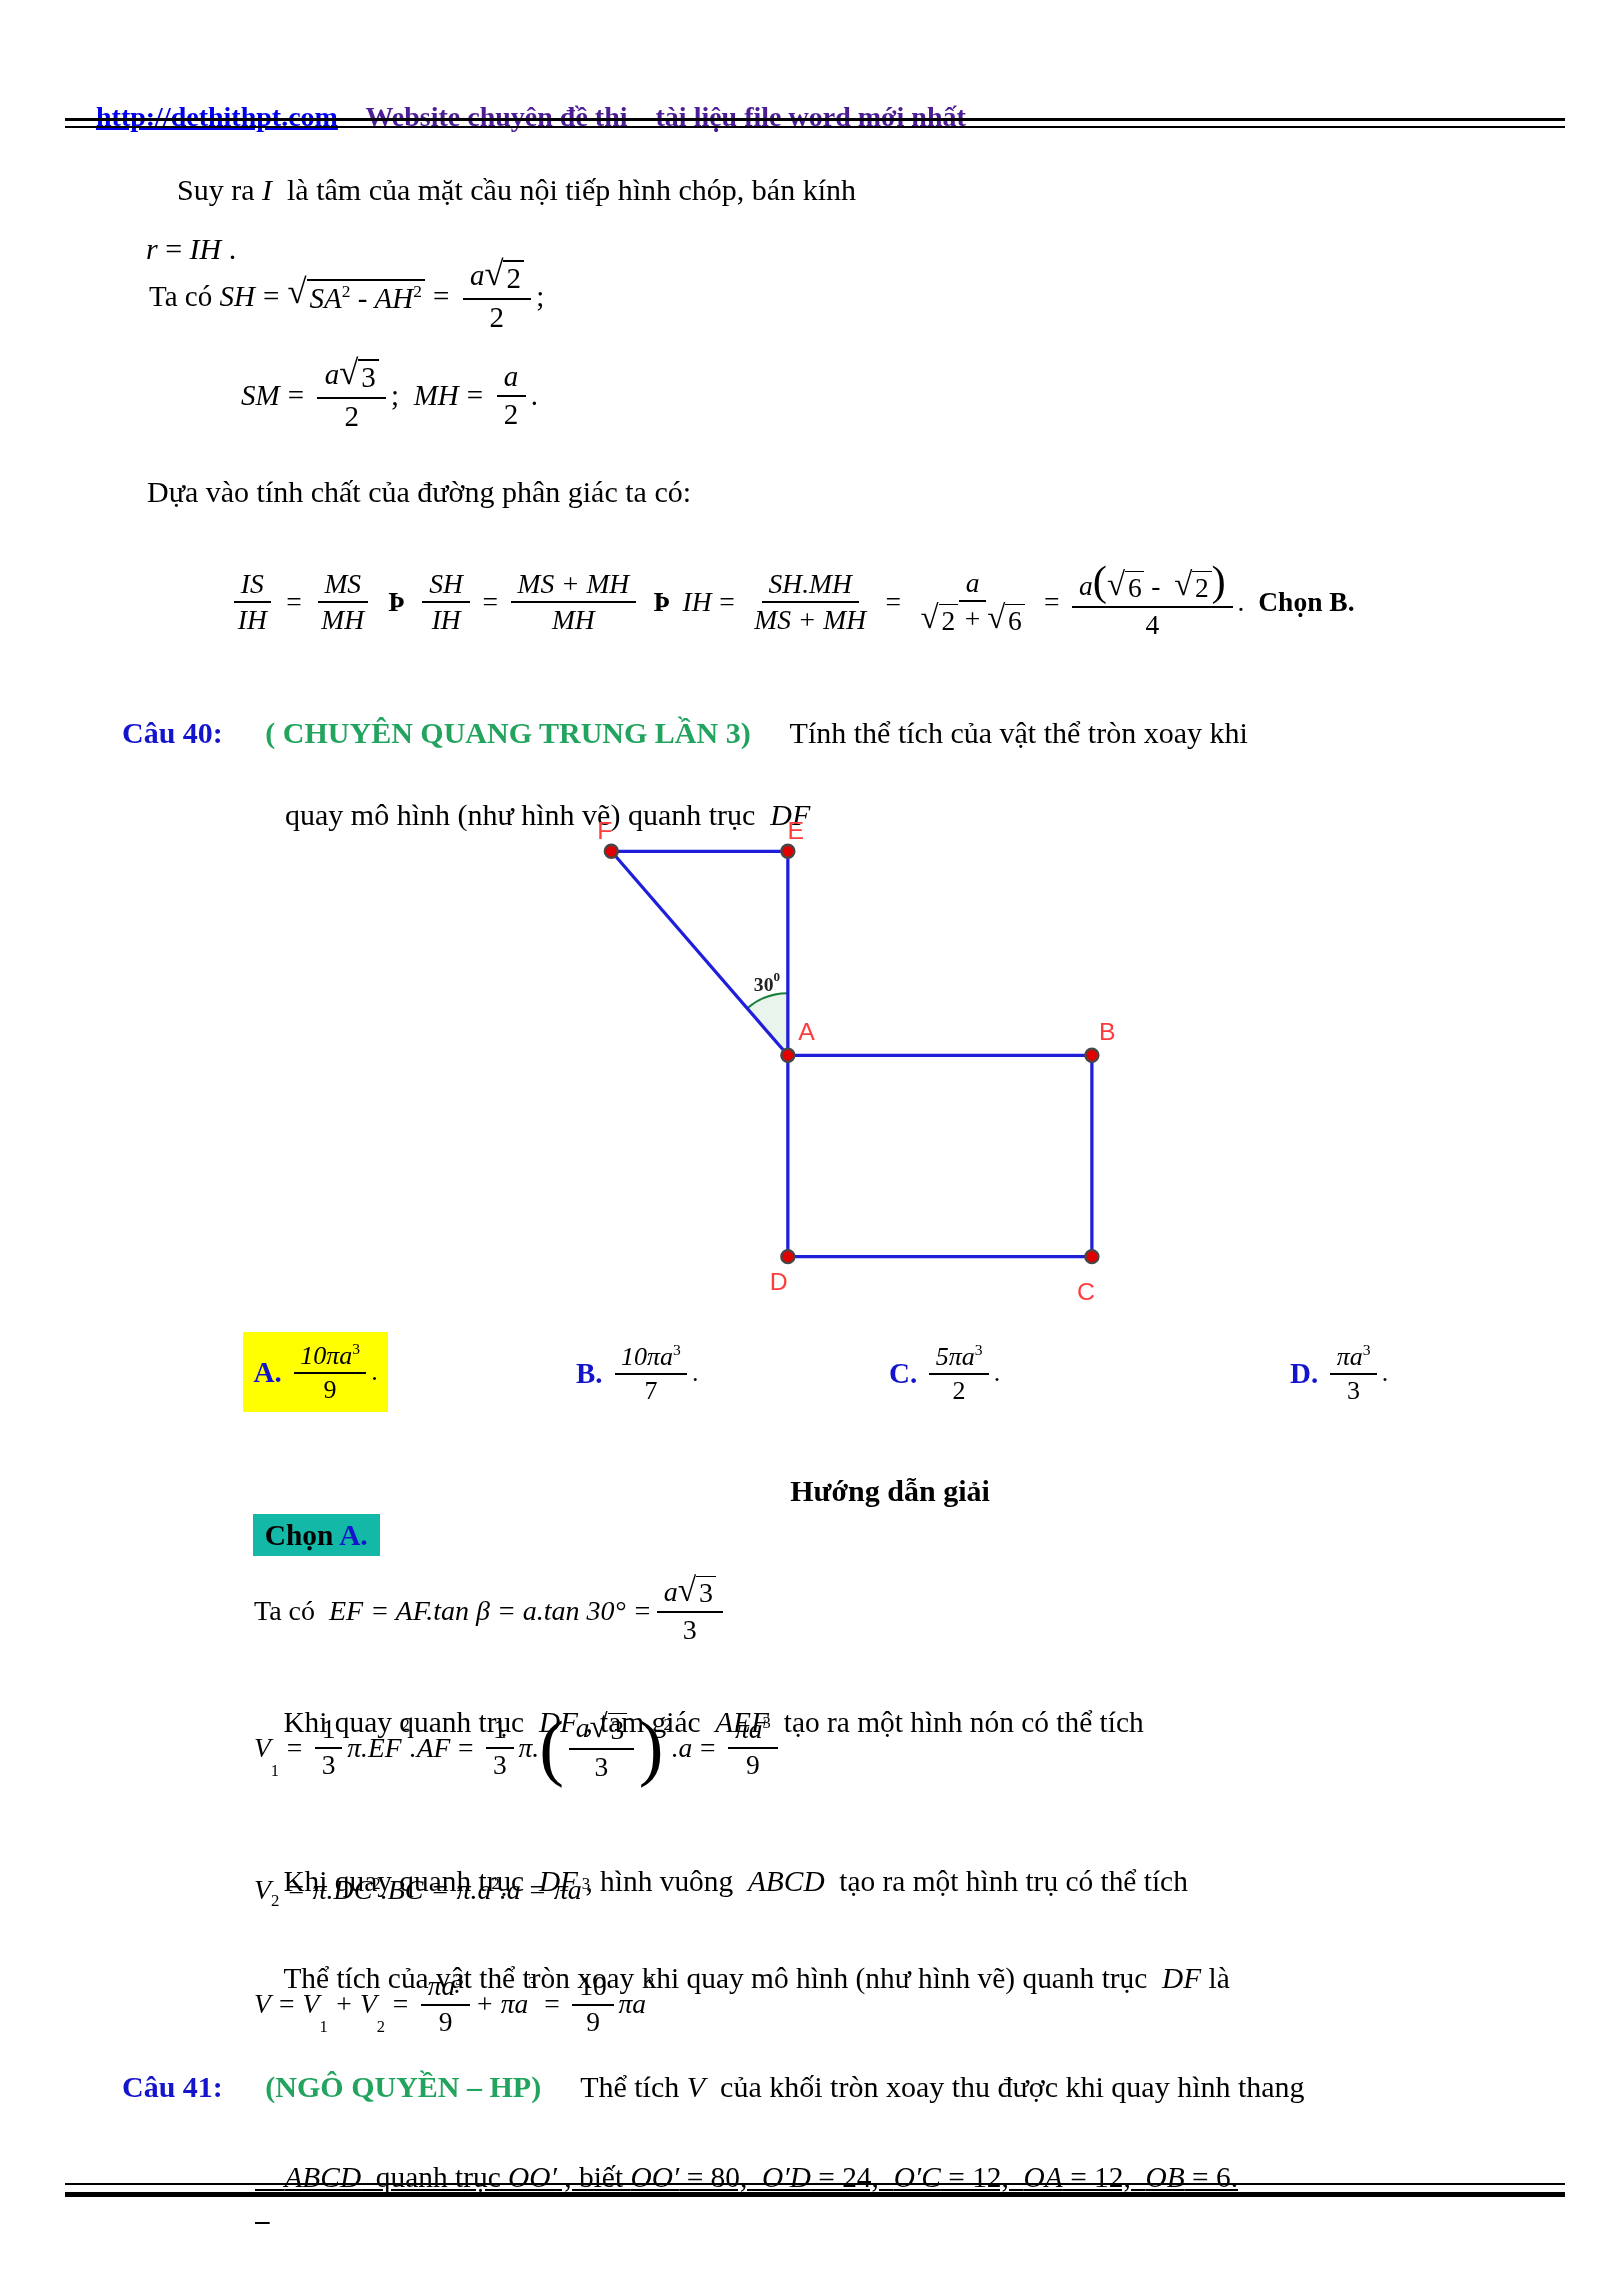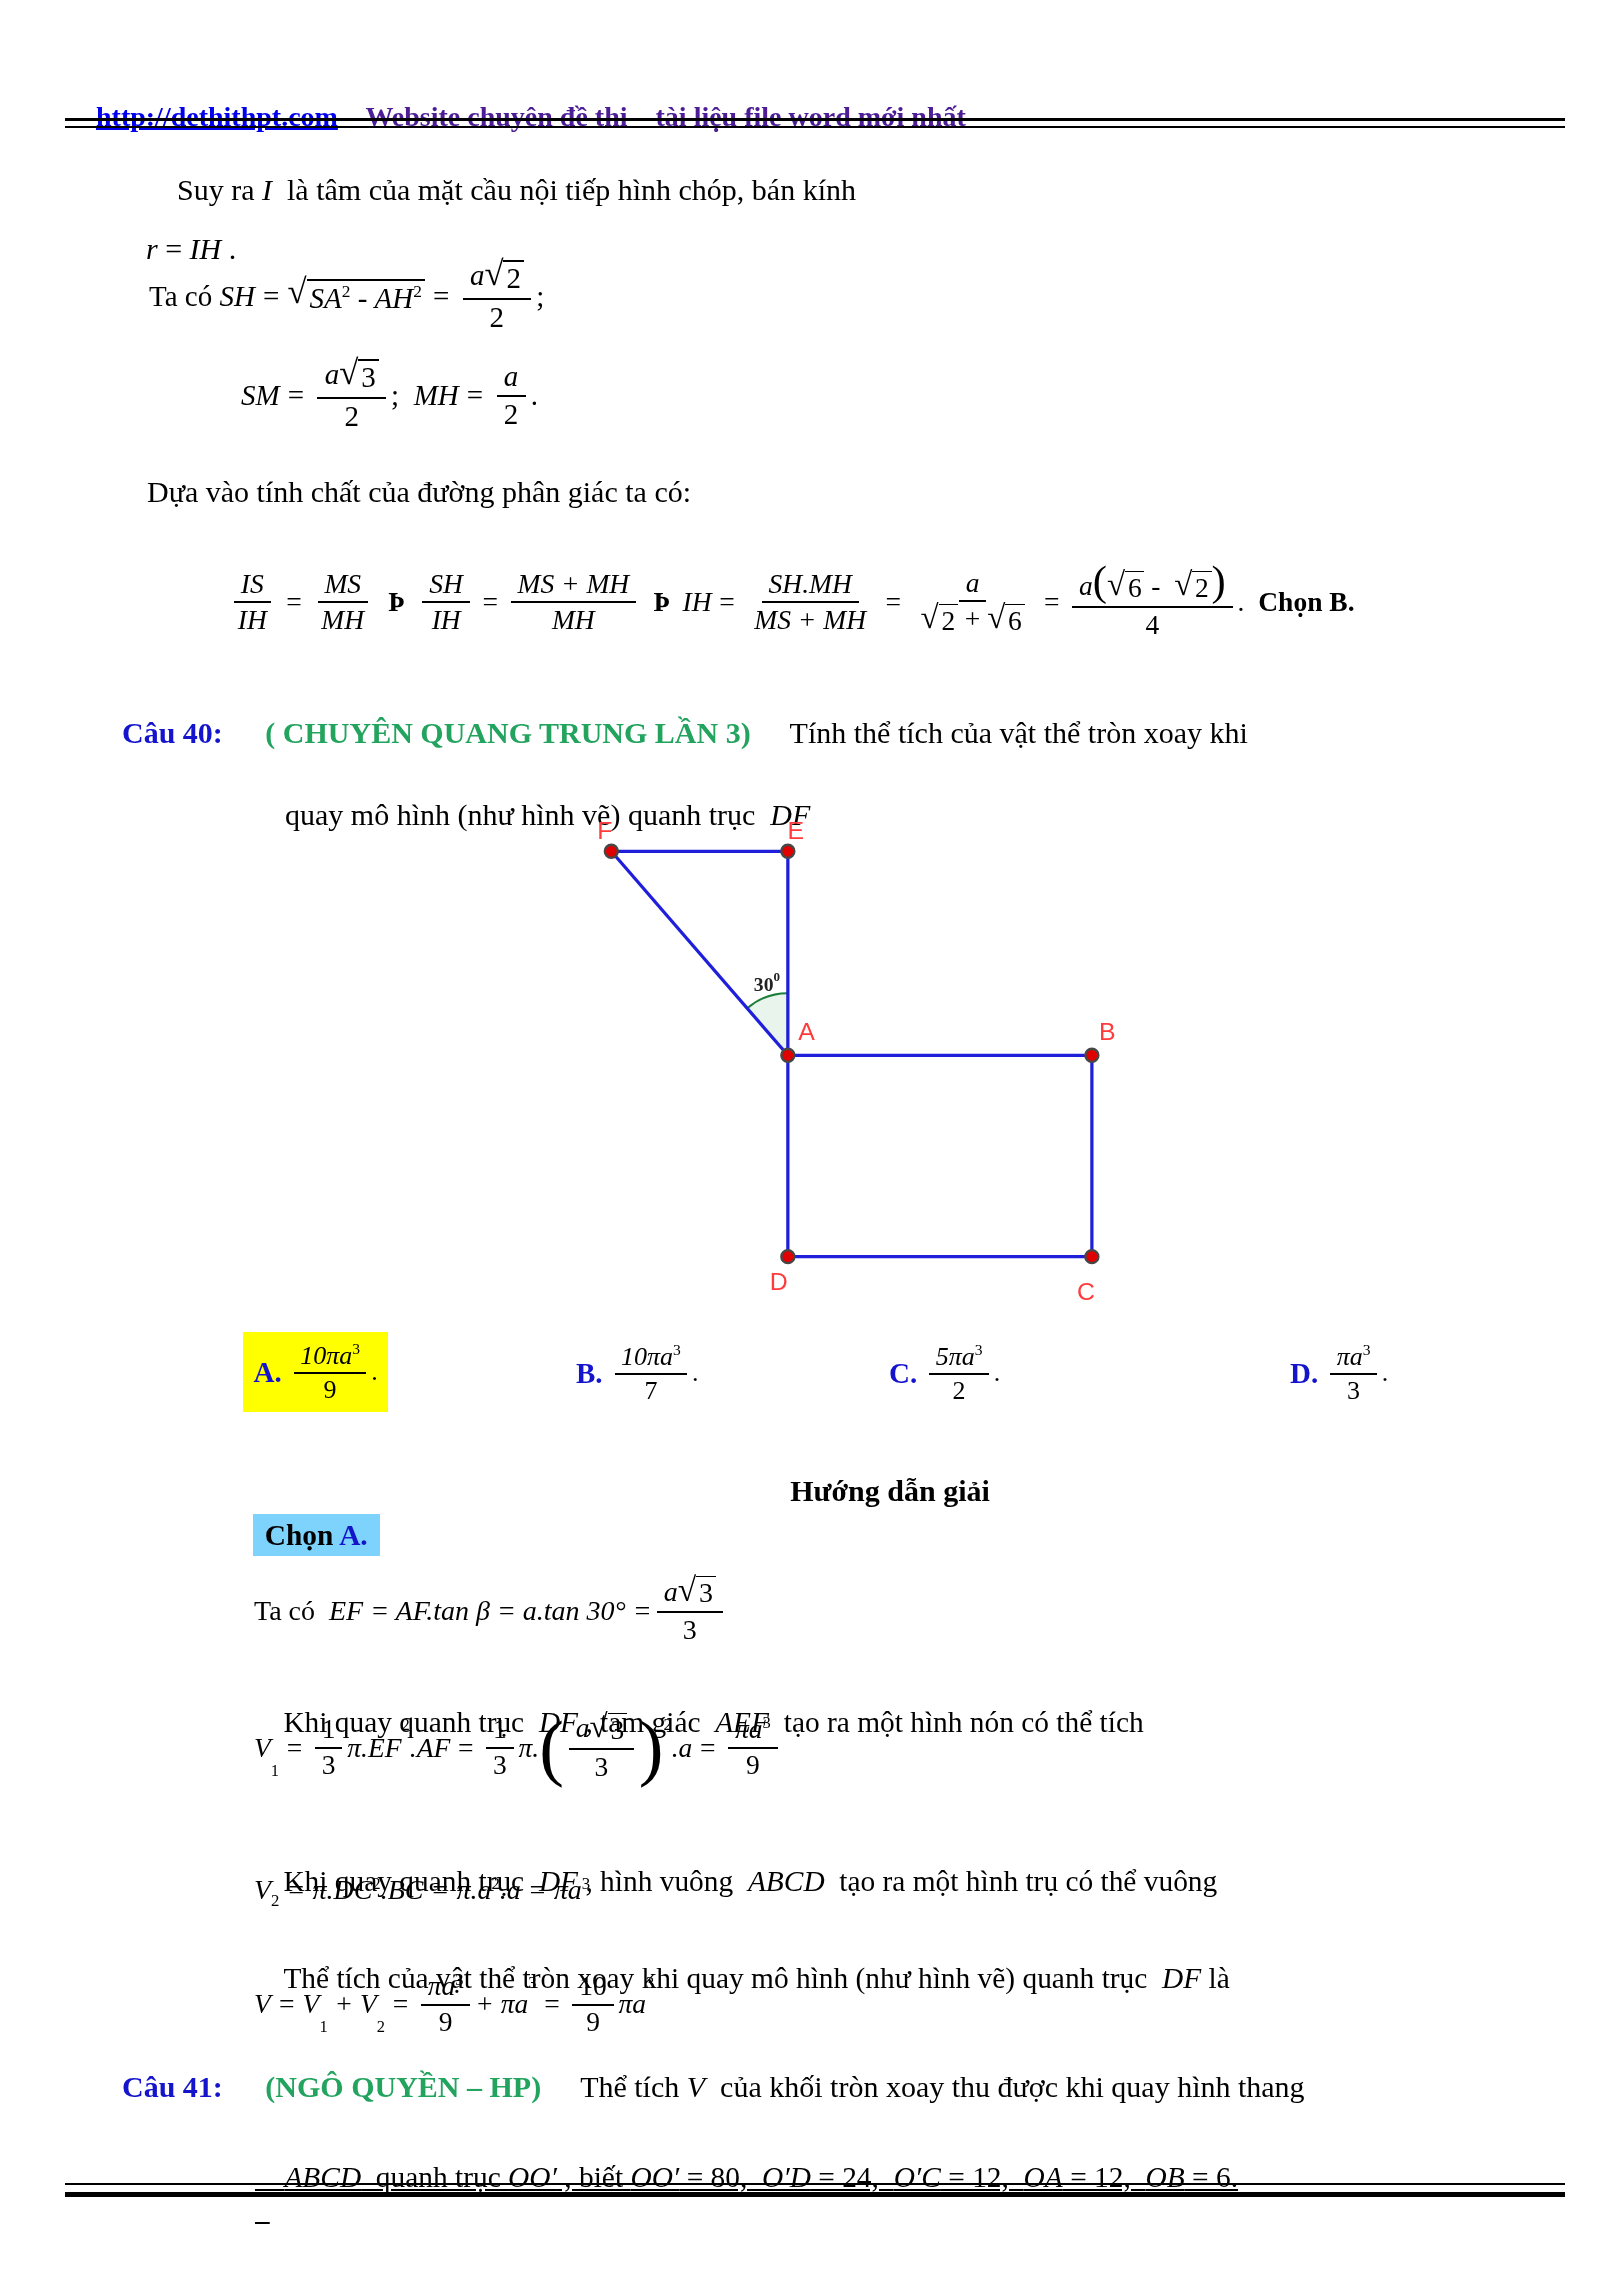--- a/index.html
+++ b/index.html
@@ -32,21 +32,21 @@
   .frac .num{border-bottom:0.09em solid #000;padding:0 0.25em 0.08em;line-height:1.1;}
   .frac .den{padding:0.06em 0.25em 0;line-height:1.1;}
   .rt{display:inline-flex;align-items:flex-start;white-space:nowrap;}
   .rt .rsym{line-height:1;font-size:1.2em;margin-top:-0.1em;}
   .rt .rad{border-top:0.07em solid currentColor;line-height:1.15;padding:0 0.1em;}
   .bp{font-size:1.55em;line-height:0.8;font-weight:300;}
   .bp2{font-size:2.7em;line-height:0.5;font-weight:300;}
 
   
   .hl-yellow{background:#FFFF00;padding:7.9px 10.5px;}
-  .hl-green{background:#7dd3fc;padding:5.2px 11.8px;}
+  .hl-green{background:#14b8a6;padding:5.2px 11.8px;}
 
   .ans-letter{font-weight:bold;color:#1414CC;margin-right:0.25em;}
   .heading{font-size:30px;font-weight:bold;text-align:center;}
   .qlabel{font-weight:bold;color:#1414CC;margin-right:0.35em;}
   .qsource{font-weight:bold;color:#22A35E;}
   .qline{display:flex;align-items:baseline;white-space:pre;font-size:30px;gap:32px;}
 </style>
 </head>
 <body>
 
@@ -267,21 +267,21 @@
     <span class="sup">2</span>
     <span class="it">.a</span>
     <span class="op">=</span>
     <span class="frac">
       <span class="num"><span class="it">πa</span><sup>3</sup></span>
       <span class="den">9</span>
     </span>
   </div>
 
   <div class="abs prose" style="left:254px;top:1832px;font-size:29.4px;">
-    <span>Khi quay quanh trục  </span><span class="it">DF</span><span> , hình vuông  </span><span class="it">ABCD</span><span>  tạo ra một hình trụ có thể vuông</span>
+    <span>Khi quay quanh trục  </span><span class="it">DF</span><span> , hình vuông  </span><span class="it">ABCD</span><span>  tạo ra một hình trụ có thể tích</span>
   </div>
 
   <div class="abs" style="left:254px;top:1874px;font-size:28px;">
     <span class="it">V</span><sub>2</sub><span class="it"> = π.DC</span><sup>2</sup><span class="it">.BC = π.a</span><sup>2</sup><span class="it">.a = πa</span><sup>3</sup>
   </div>
 
   <div class="abs prose" style="left:254px;top:1929px;font-size:29.4px;">
     <span>Thể tích của vật thể tròn xoay khi quay mô hình (như hình vẽ) quanh trục  </span><span class="it">DF</span><span> là</span>
   </div>
 

